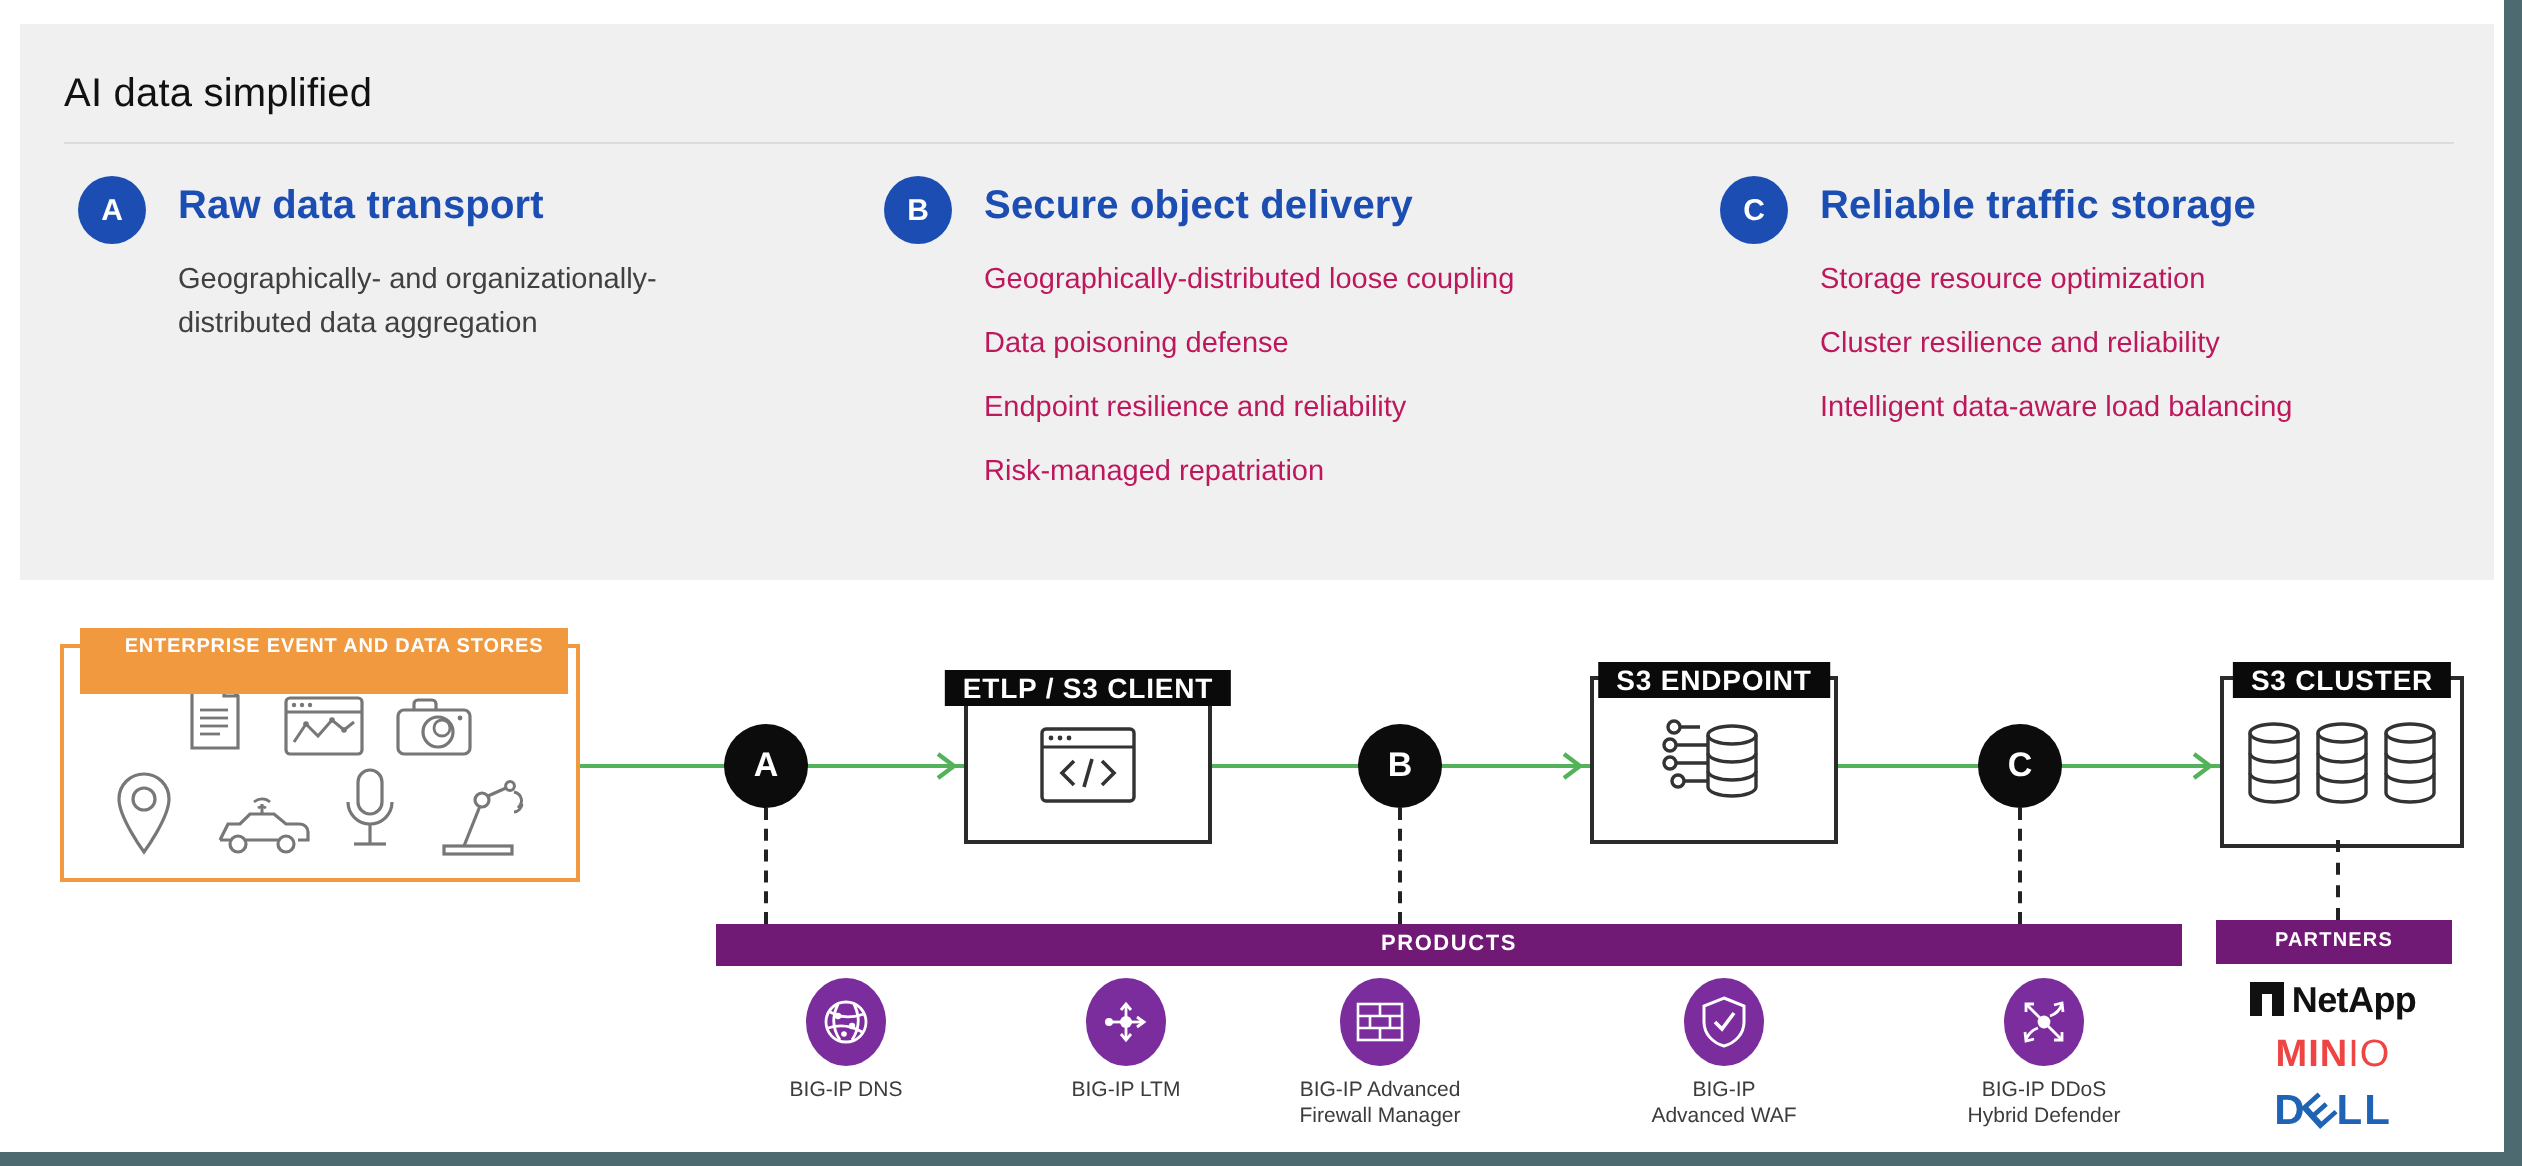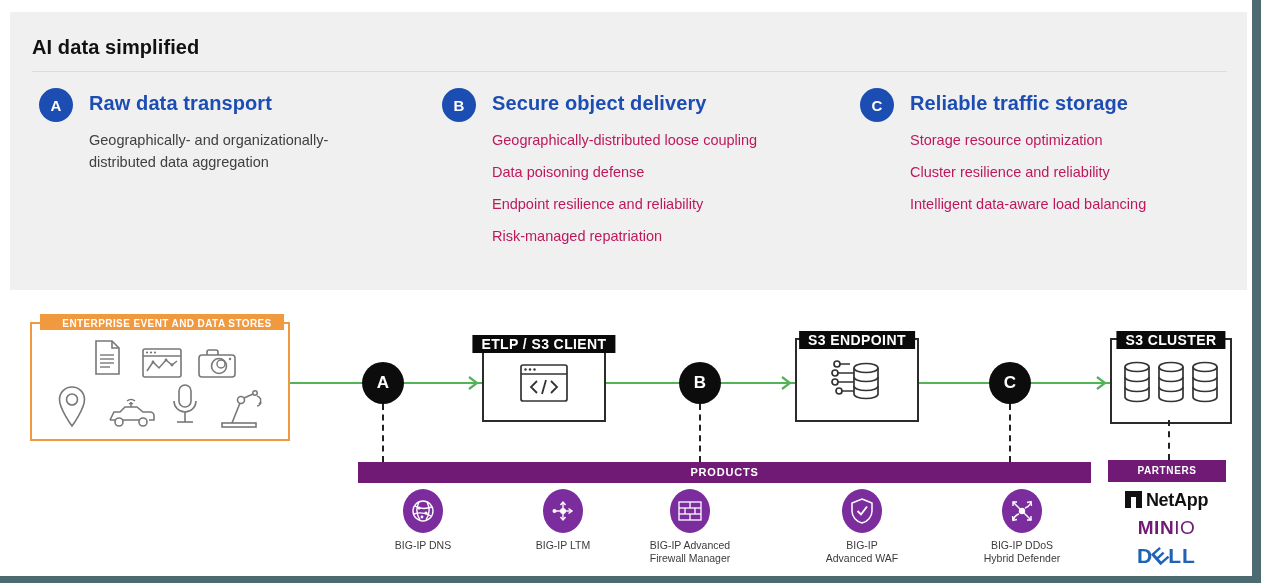--- a/index.html
+++ b/index.html
@@ -5,37 +5,37 @@
   html,body{margin:0;padding:0;}
   body{font-family:"Liberation Sans","DejaVu Sans",sans-serif;background:#fff;}
   .stage{position:relative;width:1261px;height:583px;background:#fff;overflow:hidden;}
 
   
   .edge-right{position:absolute;top:0;right:0;width:9px;height:583px;background:#4d6a70;}
   .edge-bottom{position:absolute;left:0;bottom:0;width:1261px;height:7px;background:#4d6a70;}
 
   
   .panel{position:absolute;left:10px;top:12px;width:1237px;height:278px;background:#f0f0f1;}
-  .page-title{position:absolute;left:22px;top:24px;margin:0;font-size:20px;font-weight:700;color:#111;letter-spacing:.1px;}
+  .page-title{position:absolute;left:22px;top:24px;margin:0;font-size:20px;font-weight:400;color:#111;letter-spacing:.1px;}
   .divider{position:absolute;left:22px;top:59px;width:1195px;border-bottom:1px solid #dcdcdc;}
 
   .col{position:absolute;top:76px;display:flex;gap:16px;align-items:flex-start;}
   .col-a{left:29px;}
   .col-b{left:432px;}
   .col-c{left:850px;}
   .badge{flex:0 0 auto;width:34px;height:34px;border-radius:50%;background:#1b4db3;color:#fff;
          font-weight:800;font-size:15px;display:flex;align-items:center;justify-content:center;}
   .col h2{margin:4px 0 0 0;font-size:20px;font-weight:800;color:#1b4db3;letter-spacing:.1px;}
   .col .para{margin:14px 0 0 0;font-size:14.5px;line-height:22px;color:#404040;width:300px;}
   .col ul{list-style:none;margin:16px 0 0 0;padding:0;}
   .col ul li{font-size:14.5px;line-height:19px;color:#be185d;margin-bottom:13px;}
 
   
   .orange-box{position:absolute;left:30px;top:322px;width:256px;height:115px;border:2px solid #f0993e;background:#fff;}
-  .orange-label{position:absolute;left:40px;top:314px;width:234px;height:16px;background:#f0993e;color:#fff;
+  .orange-label{position:absolute;left:40px;top:314px;width:234px;height:33px;background:#f0993e;color:#fff;
                 font-size:10px;font-weight:800;letter-spacing:.4px;text-align:center;line-height:19px;padding-left:10px;}
   .src-icon{position:absolute;}
   .src-icon svg{display:block;}
 
   .main-line{position:absolute;left:286px;top:382px;width:824px;height:2px;background:#54b25a;}
   .arrowhead{position:absolute;top:375px;width:14px;height:16px;}
 
   .node{position:absolute;width:42px;height:42px;border-radius:50%;background:#0c0c0c;color:#fff;
         font-size:17px;font-weight:800;display:flex;align-items:center;justify-content:center;top:362px;}
   .node-a{left:362px;} .node-b{left:679px;} .node-c{left:989px;}
@@ -60,21 +60,21 @@
 
   .product{position:absolute;top:489px;width:140px;text-align:center;}
   .p1{left:353px;} .p2{left:493px;} .p3{left:620px;} .p4{left:792px;} .p5{left:952px;}
   .p-circle{width:40px;height:44px;border-radius:50%;background:#7b2d9e;margin:0 auto 6px auto;
             display:flex;align-items:center;justify-content:center;}
   .p-label{display:block;font-size:10.5px;line-height:13px;color:#3c3c3c;}
 
   .partner{position:absolute;left:1104px;width:125px;text-align:center;}
   .partner-netapp{top:490px;color:#111;font-size:18px;font-weight:800;letter-spacing:-.3px;}
   .partner-netapp svg{vertical-align:-2px;margin-right:4px;}
-  .partner-minio{top:517px;color:#701a75;font-size:19px;letter-spacing:.5px;}
+  .partner-minio{top:517px;color:#ef4444;font-size:19px;letter-spacing:.5px;}
   .minio-bold{font-weight:800;}
   .minio-light{font-weight:400;}
   .partner-dell{top:544px;color:#1f63b5;font-size:21px;font-weight:800;letter-spacing:1px;}
   .dell-e{display:inline-block;transform:rotate(-42deg);}
 </style>
 </head>
 <body>
 
 <div class="stage">
 

